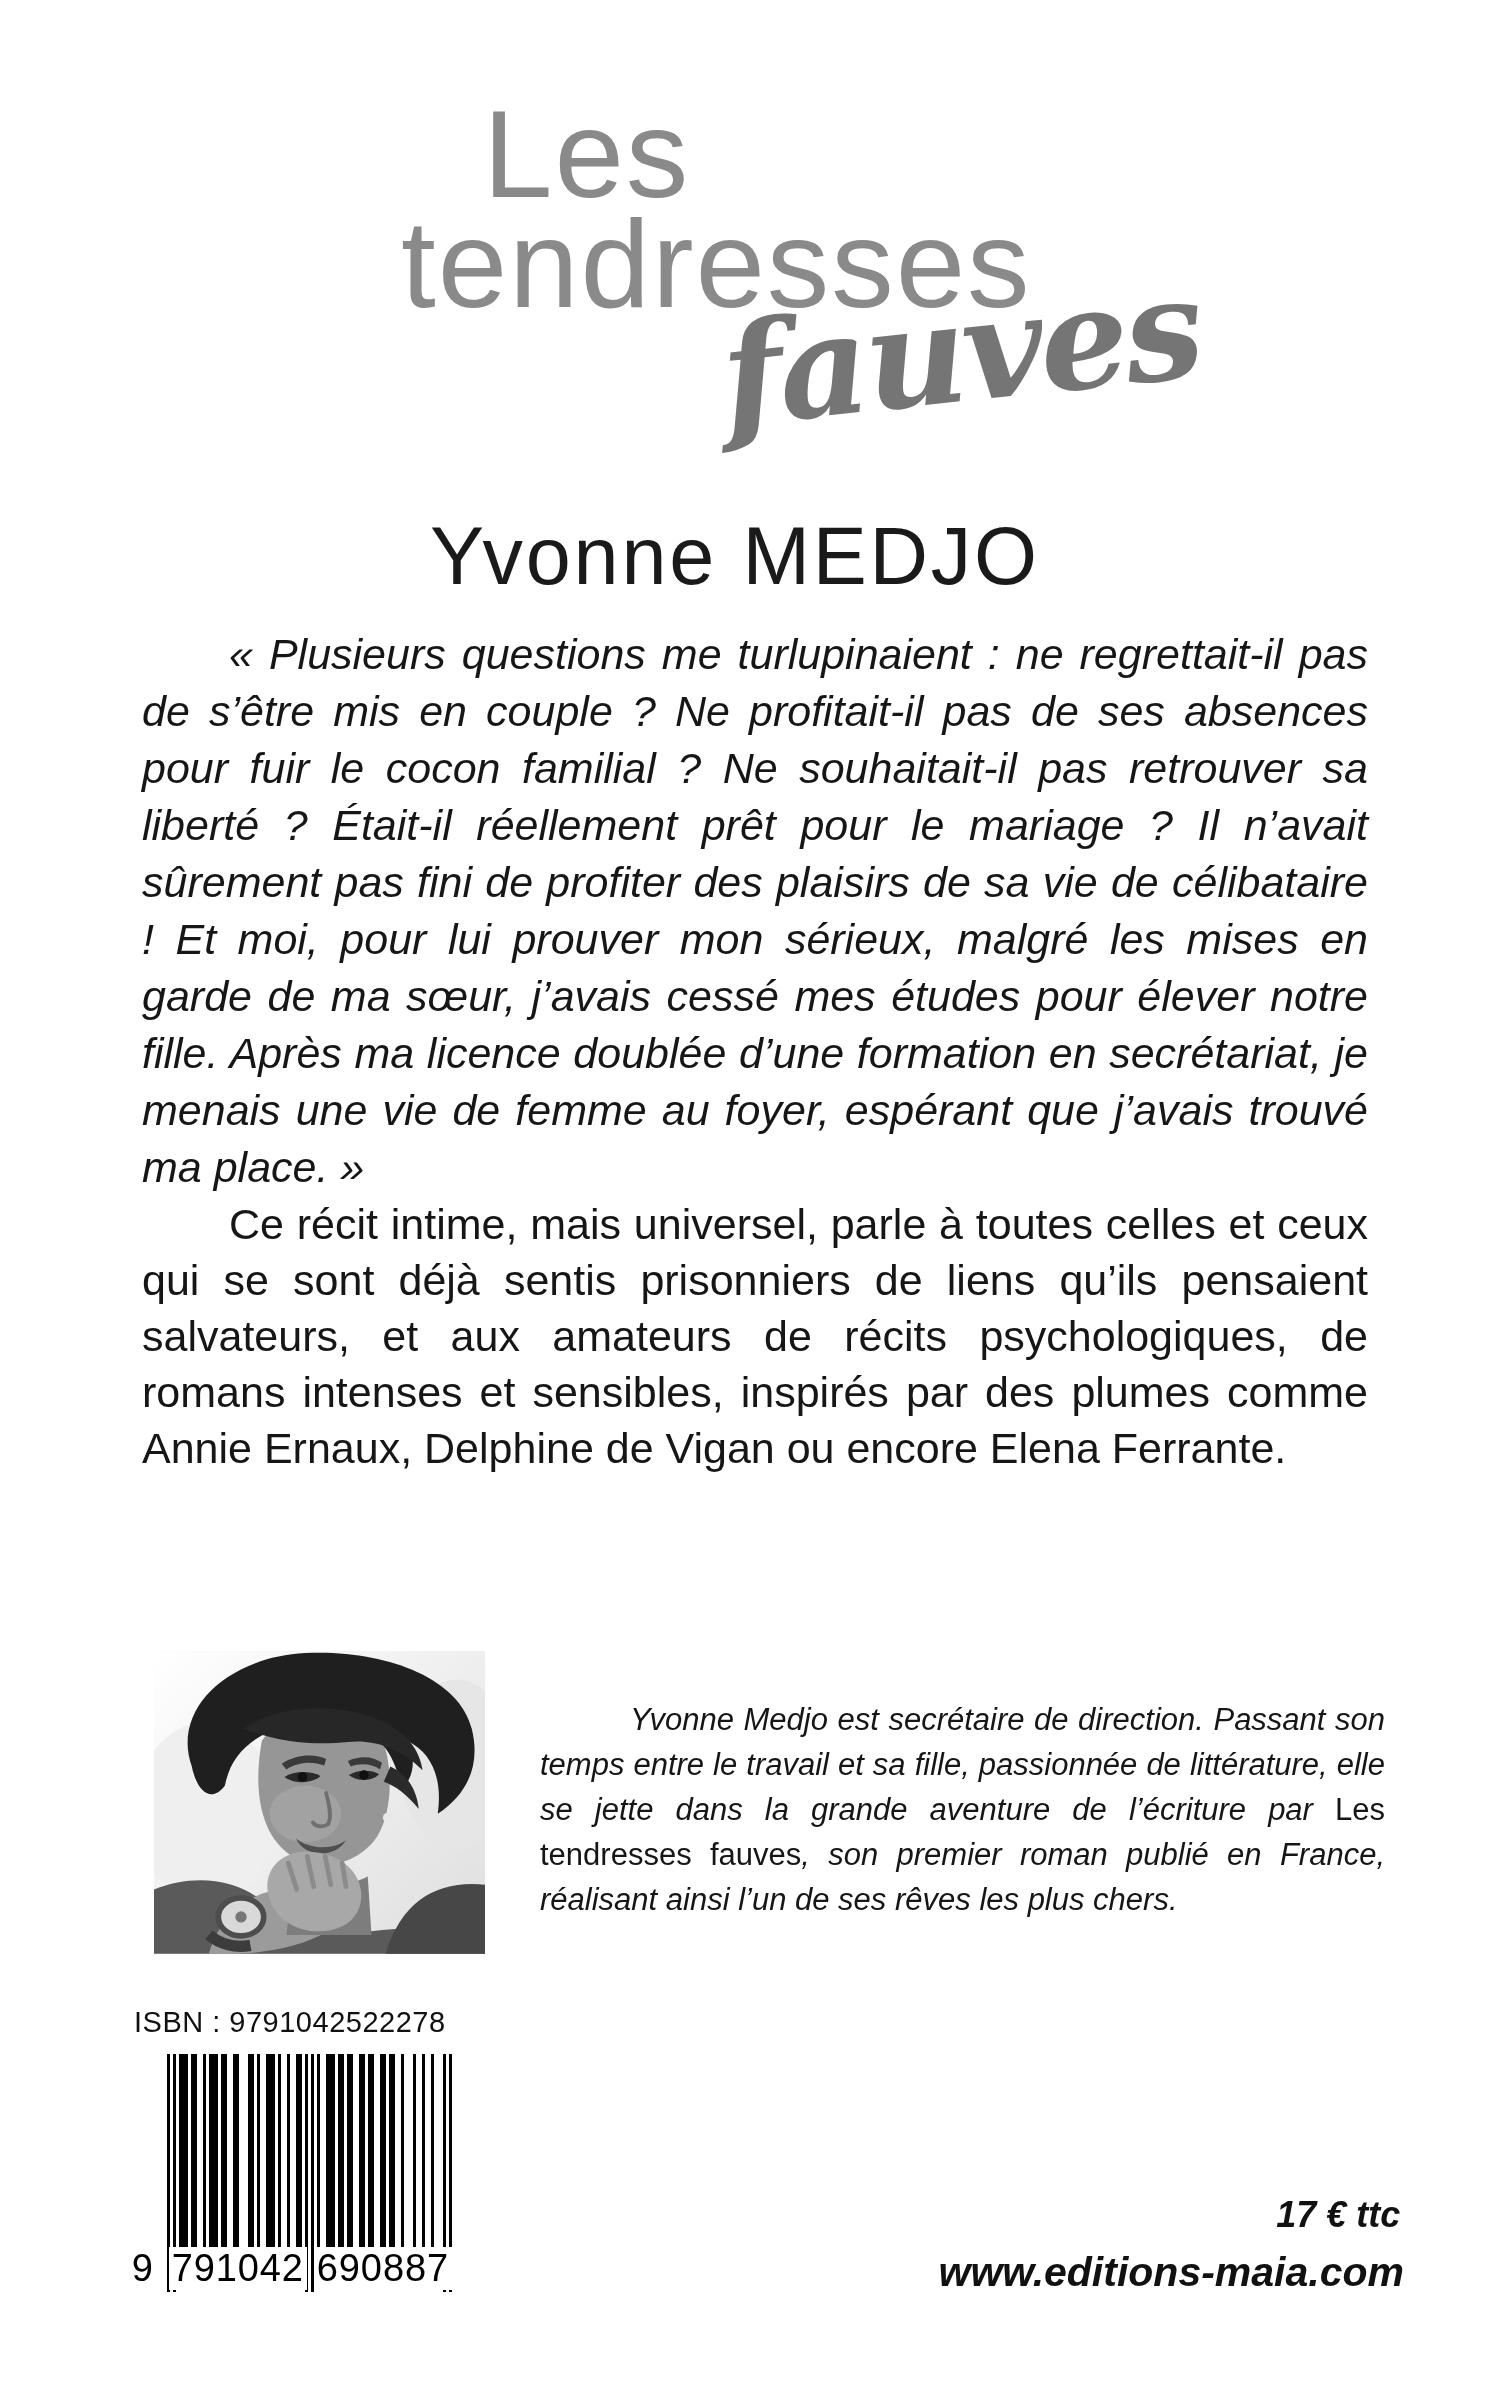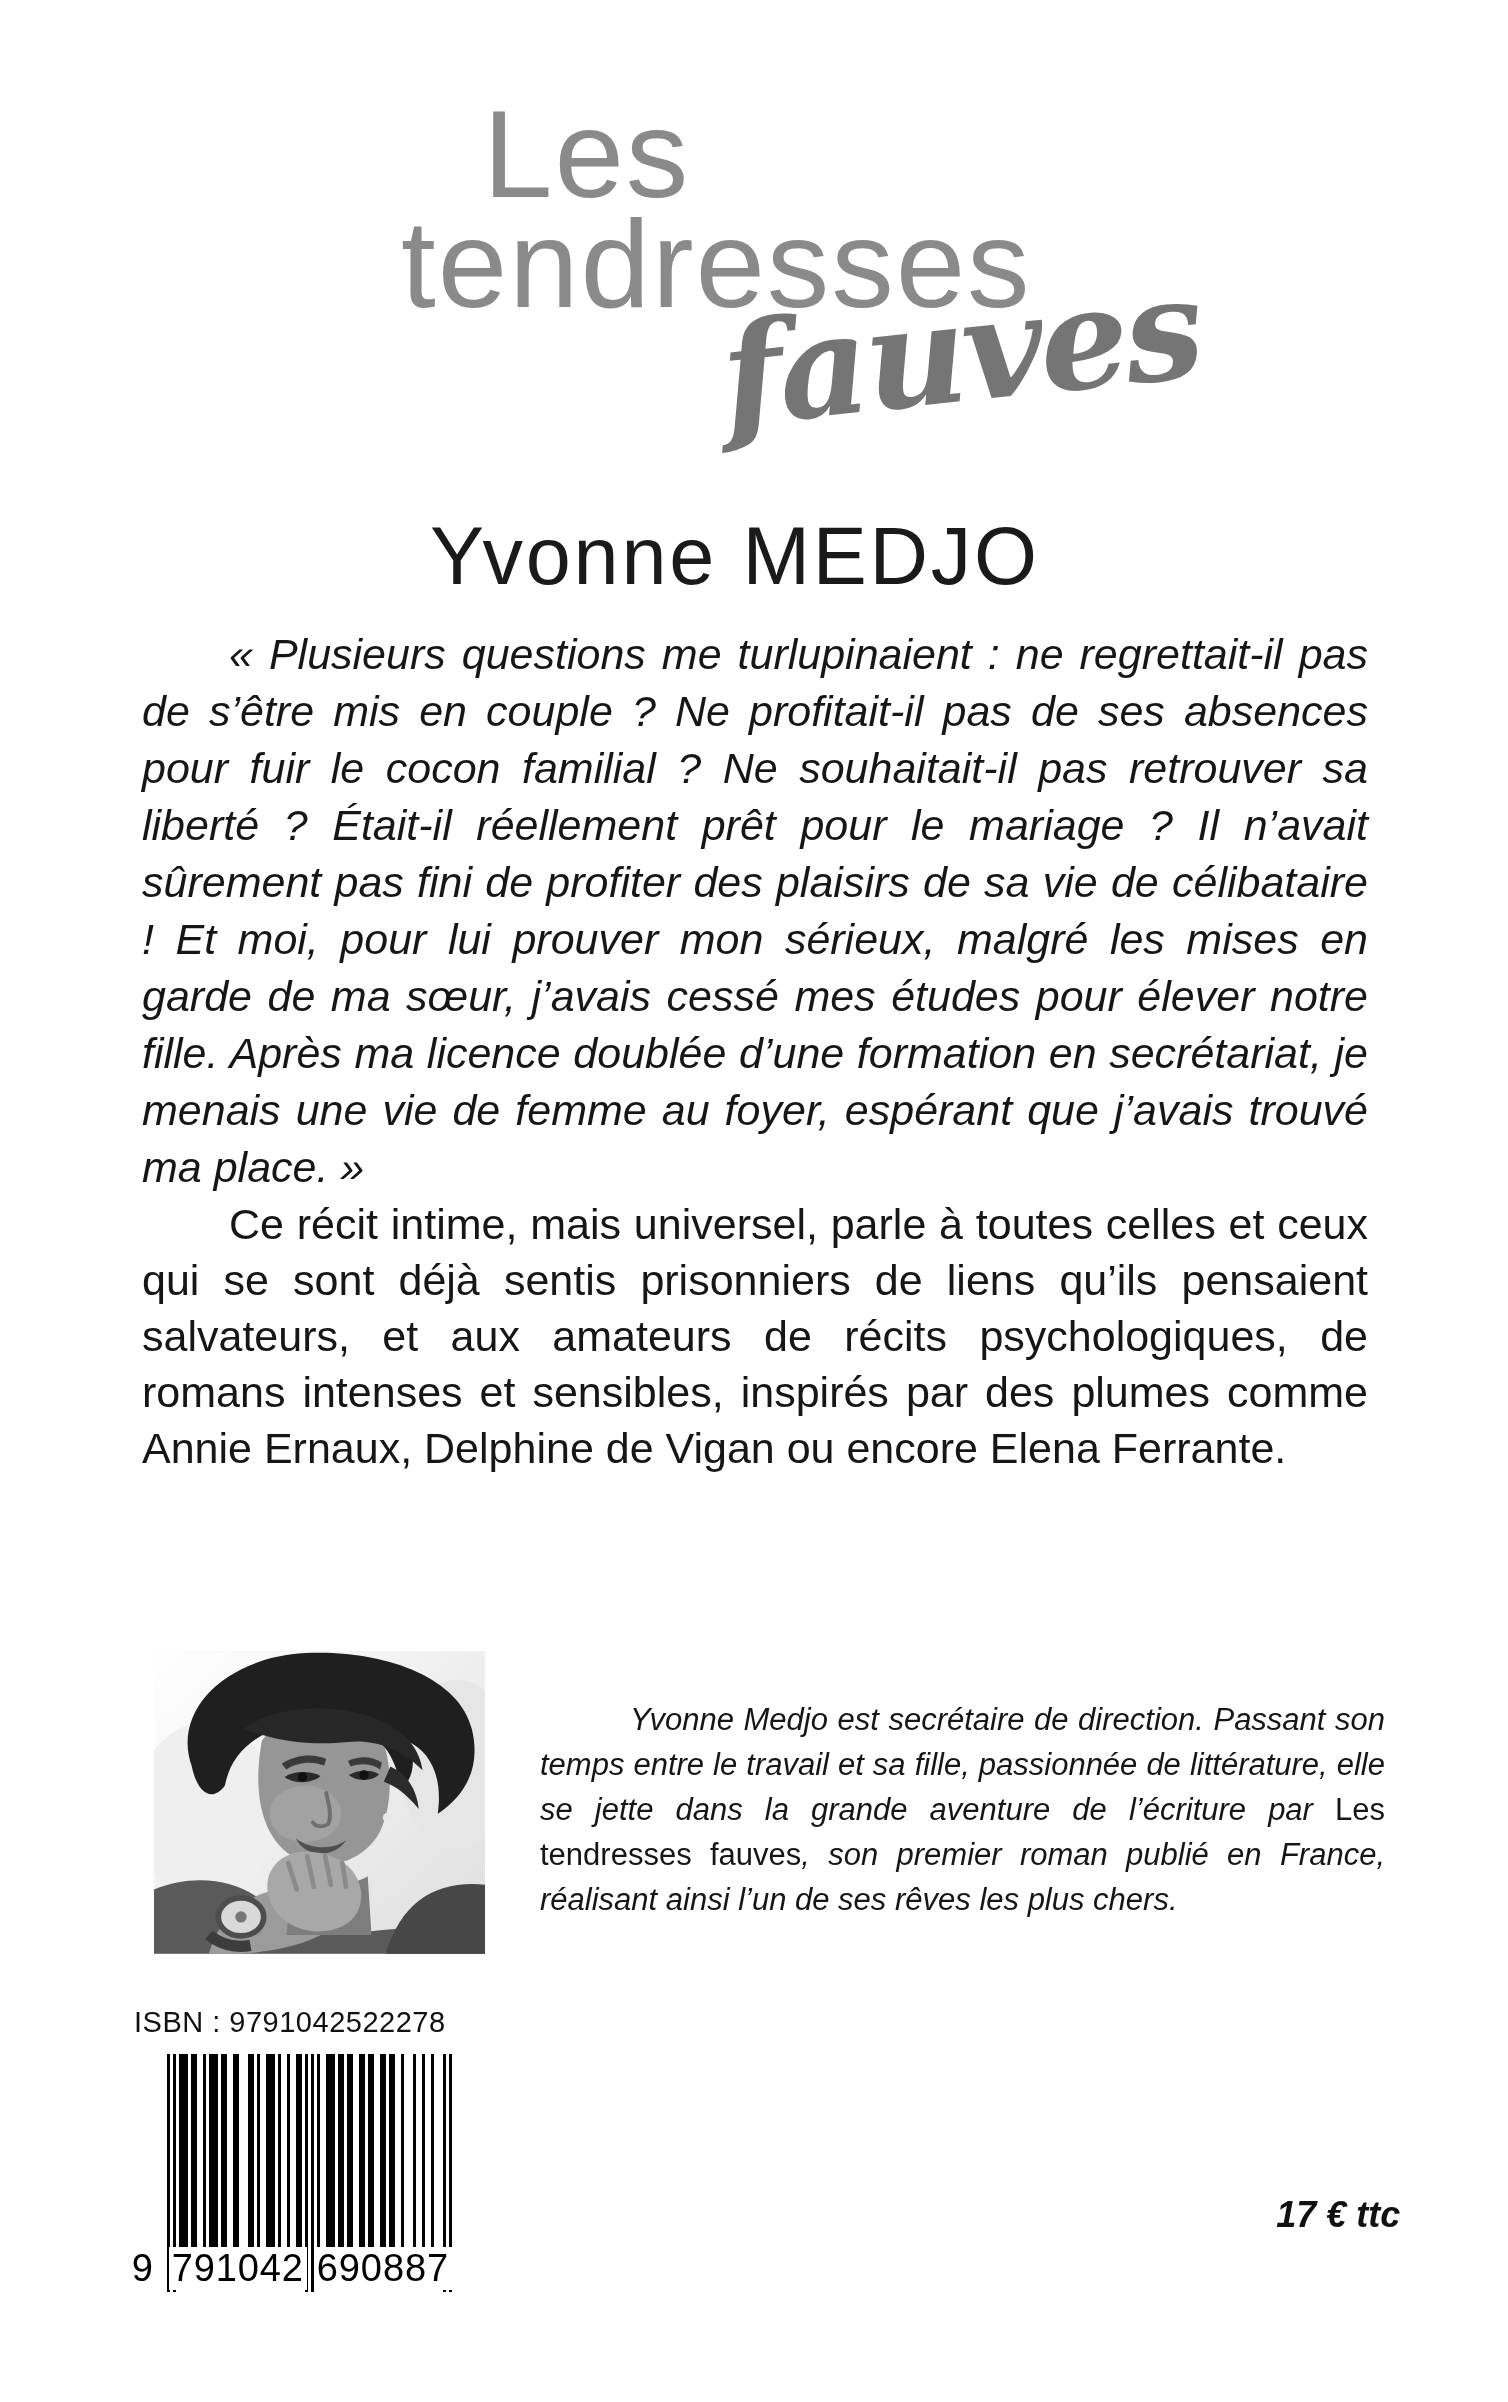--- a/index.html
+++ b/index.html
@@ -264,16 +264,17 @@
       </div>
     <div class="barcode-digits">
       <span class="bd-first">9</span>
       <span class="bd-g1">791042</span>
       <span class="bd-g2">690887</span>
     </div>
   </div>
 
   <div class="footer">
     <p class="price-label">17 € ttc</p>
+    <p class="website-label">www.editions-maia.com</p>
   </div>
 
 </div>
 
 
 </body></html>

